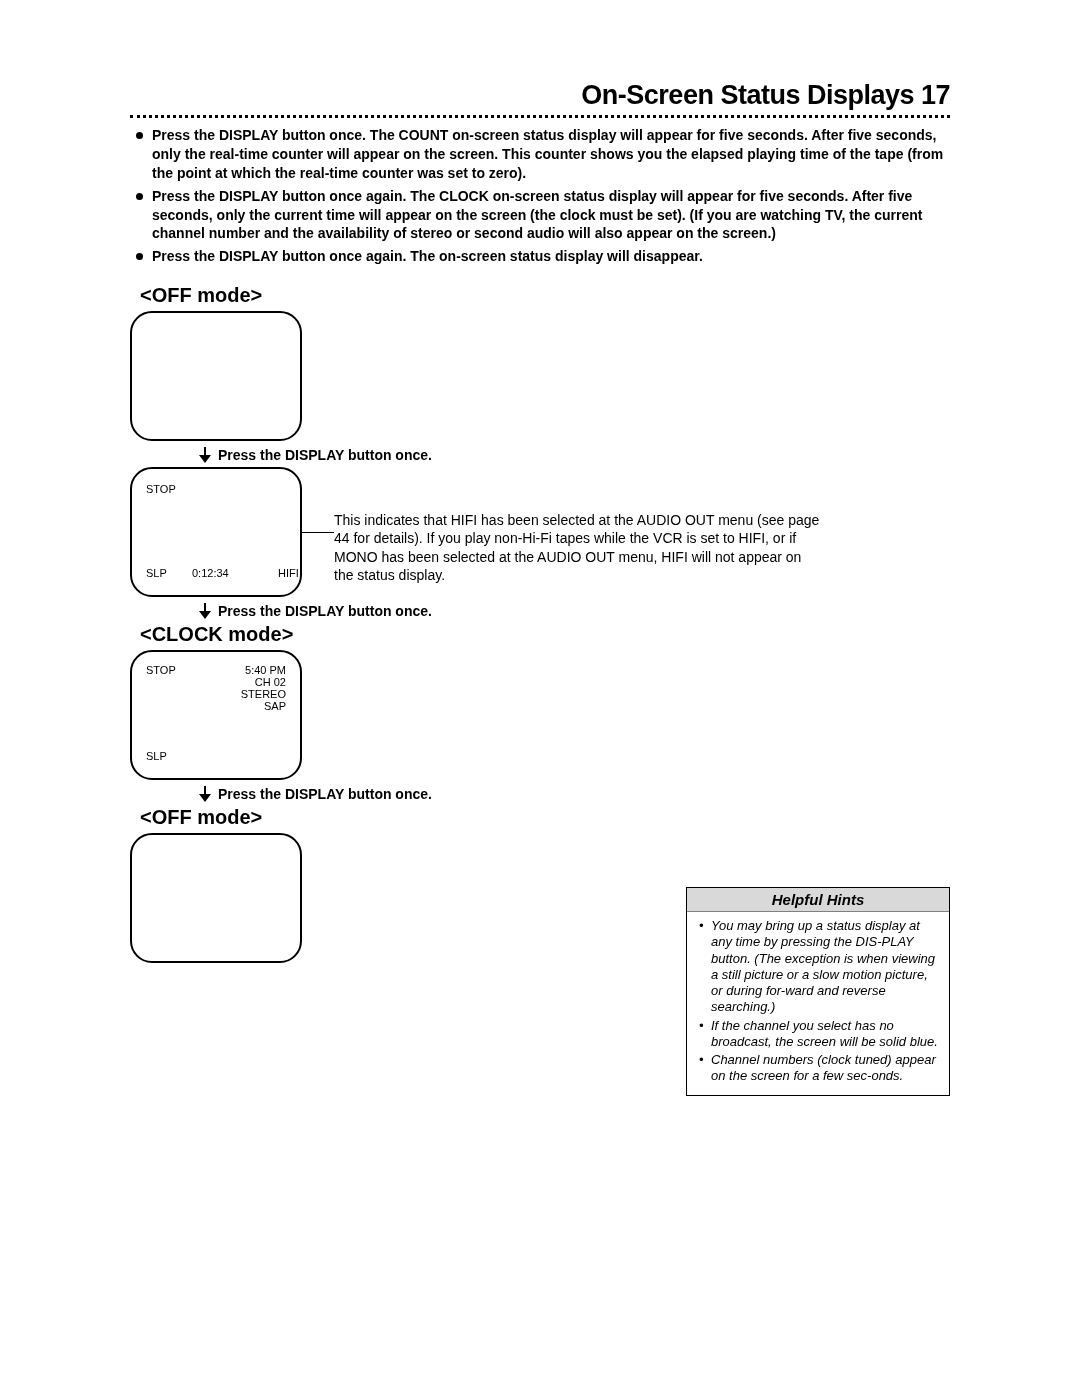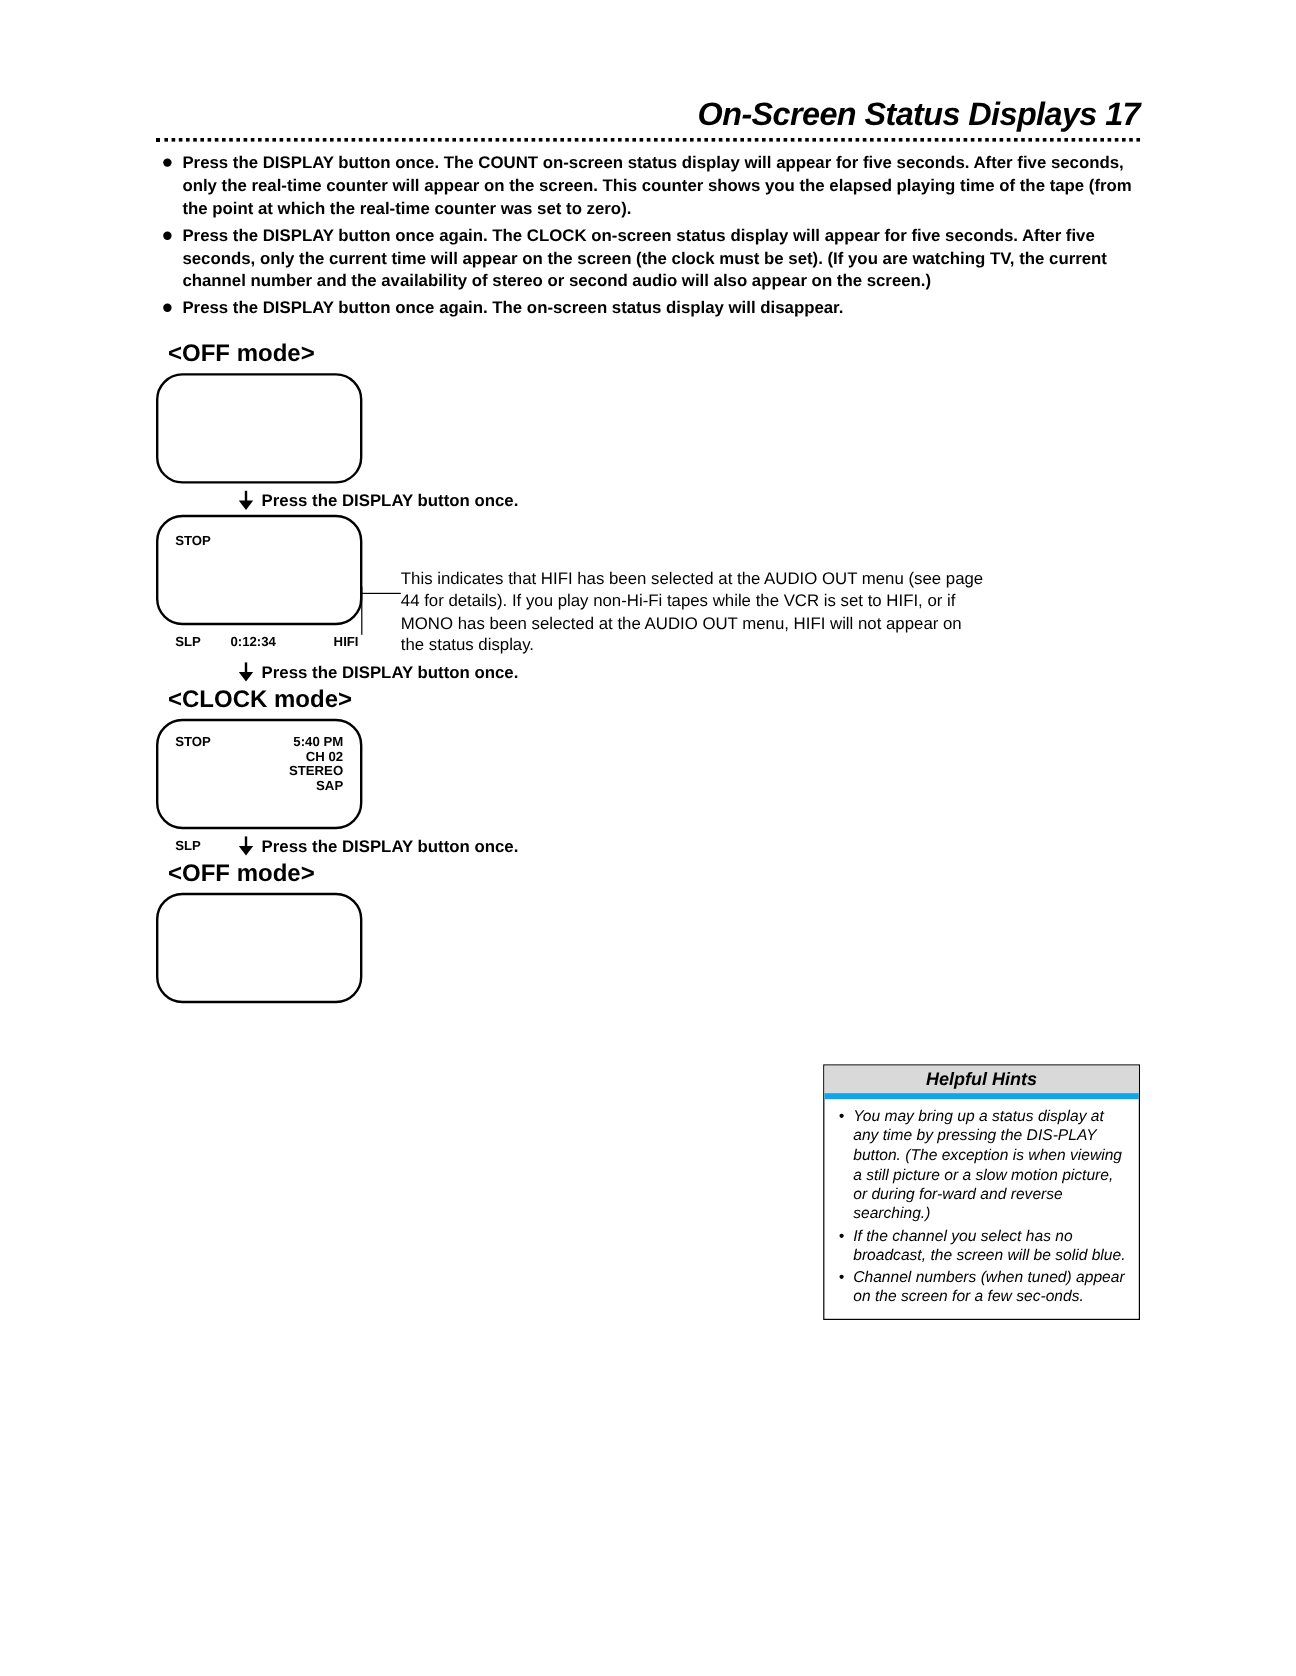--- a/index.html
+++ b/index.html
@@ -11,21 +11,20 @@
     background: #fff;
   }
   .page {
     width: 1080px;
     height: 1397px;
     position: relative;
     box-sizing: border-box;
     padding: 80px 130px 40px 130px;
   }
   .title {
-    font-style: italic;
     font-weight: bold;
     font-size: 27px;
     text-align: right;
     margin-bottom: 4px;
     letter-spacing: -0.5px;
   }
   .dots {
     border: none;
     border-top: 3px dotted #000;
     margin: 0 0 8px 0;
@@ -63,27 +62,26 @@
     margin-top: 18px;
     margin-left: 0;
   }
   .mode-label {
     font-weight: bold;
     font-size: 20px;
     margin: 0 0 4px 10px;
   }
   .tv {
     width: 172px;
-    height: 92px;
+    height: 130px;
     border: 2px solid #000;
     border-radius: 22px;
     position: relative;
     box-sizing: border-box;
     margin-left: 0;
-    font-weight: bold;
   }
   .tv-inner {
     position: absolute;
     font-size: 11px;
     line-height: 1.1;
   }
   .arrow-wrap {
     display: flex;
     align-items: flex-start;
     margin: 6px 0 2px 68px;
@@ -143,21 +141,21 @@
     border: 1px solid #000;
     box-sizing: border-box;
     padding: 0;
   }
   .hints-title {
     background: #d9d9d9;
     font-weight: bold;
     font-style: italic;
     font-size: 15px;
     padding: 3px 8px;
-    border-bottom: 5px solid #0ea5e9;
+    border-bottom: 1px solid #0ea5e9;
     text-align: center;
   }
   .hints-body {
     padding: 6px 10px 8px 10px;
   }
   .hints-body ul {
     list-style: none;
     padding: 0;
     margin: 0;
   }
@@ -240,18 +238,18 @@
     <div class="tv"></div>
 
   </div>
 
   <div class="hints-box">
     <div class="hints-title">Helpful Hints</div>
     <div class="hints-body">
       <ul>
         <li>You may bring up a status display at any time by pressing the DIS-PLAY button. (The exception is when viewing a still picture or a slow motion picture, or during for-ward and reverse searching.)</li>
         <li>If the channel you select has no broadcast, the screen will be solid blue.</li>
-        <li>Channel numbers (when tuned) appear on the screen for a few sec-onds.</li>
+        <li>Channel numbers (clock tuned) appear on the screen for a few sec-onds.</li>
       </ul>
     </div>
   </div>
 
 </div>
 
 </body></html>

